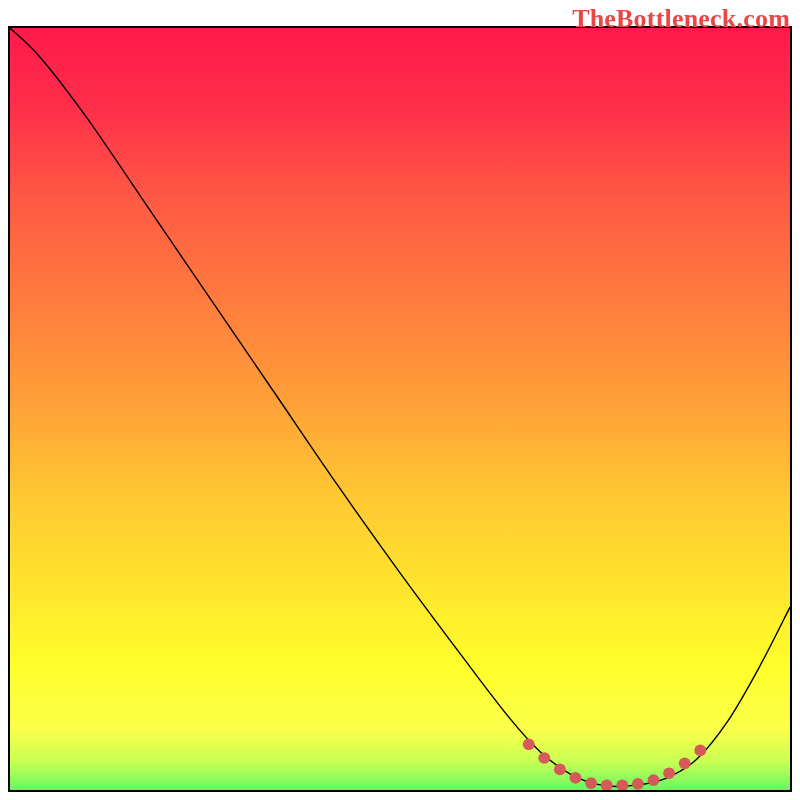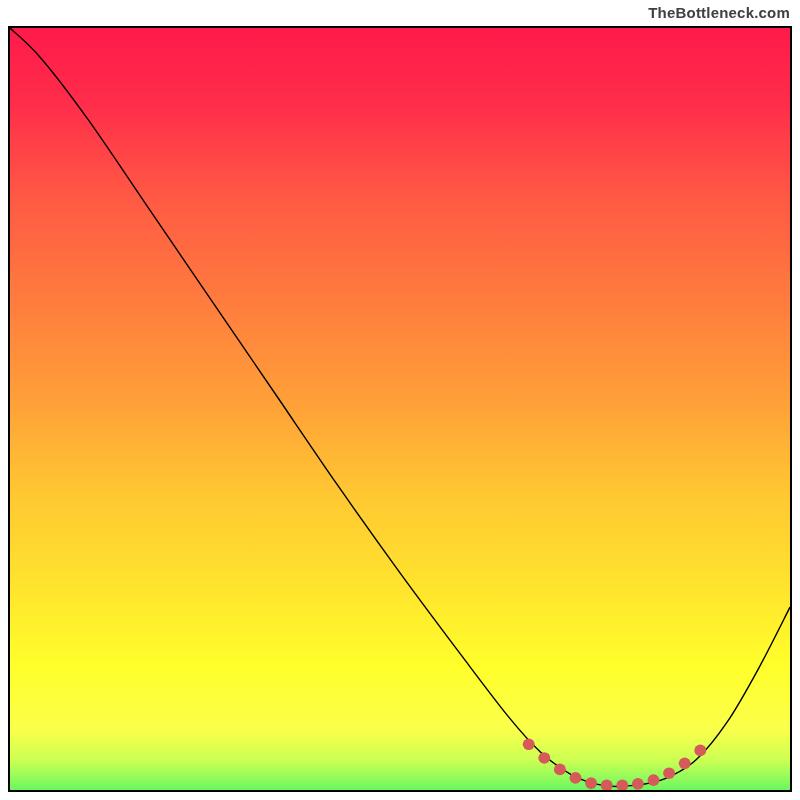--- a/index.html
+++ b/index.html
@@ -13,25 +13,26 @@
   }
   .stage {
     position: relative;
     width: 800px;
     height: 800px;
   }
   .watermark {
     position: absolute;
     top: 4px;
     right: 10px;
-    font-size: 15px;
+    font-size: 26px;
     font-weight: 600;
-    color: #404040;
+    color: #ef4444;
     letter-spacing: 0.2px;
     z-index: 10;
+    font-family: Liberation Serif, serif;
   }
   .plot-frame {
     position: absolute;
     left: 8px;
     top: 26px;
     width: 784px;
     height: 766px;
     box-sizing: border-box;
     border: 2px solid #000000;
     overflow: hidden;

